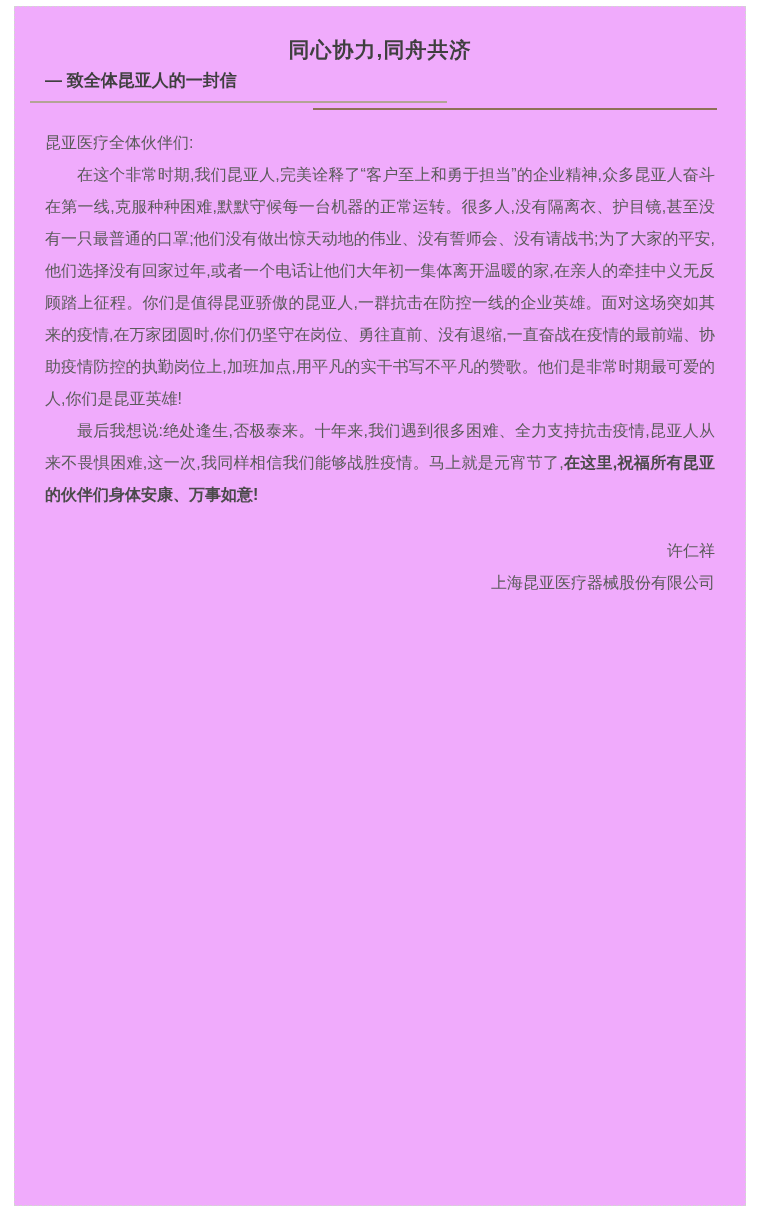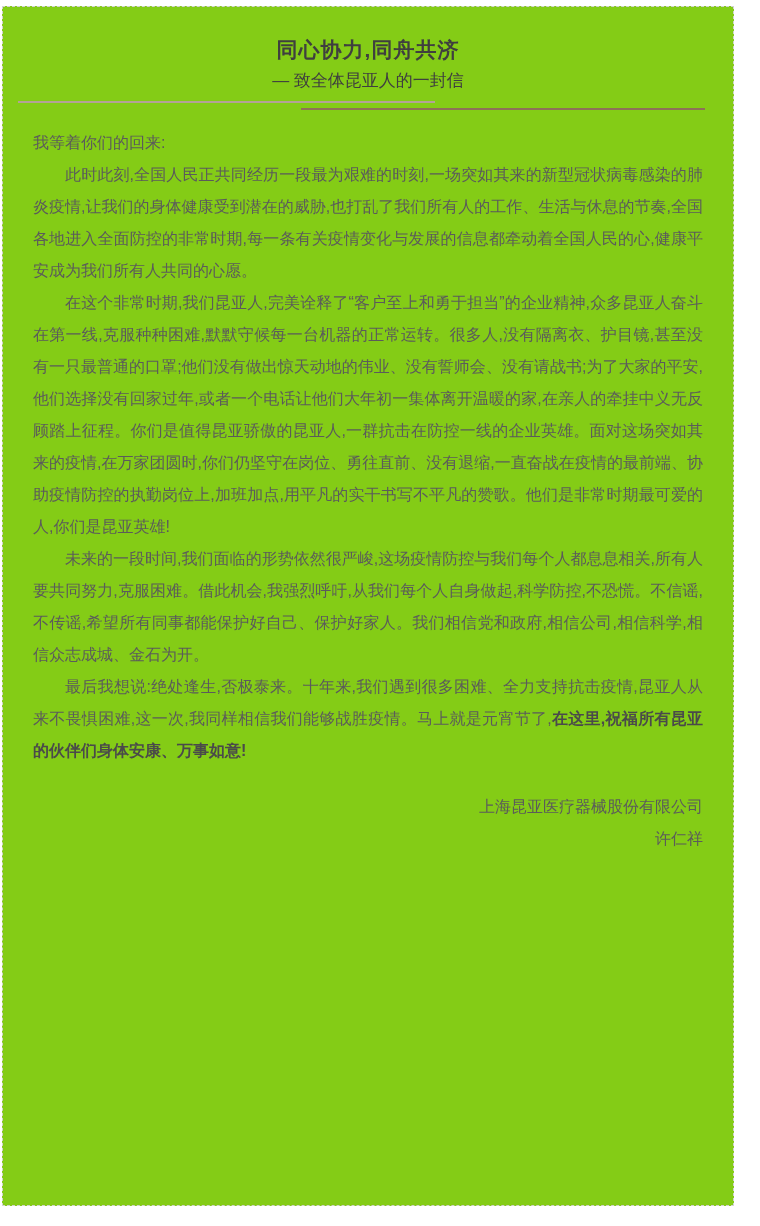--- a/index.html
+++ b/index.html
@@ -13,46 +13,46 @@
   }
   .page {
     position: relative;
     width: 760px;
     height: 1226px;
     background: #ffffff;
     overflow: hidden;
   }
   .letter-card {
     position: absolute;
-    left: 2px;
+    left: 14px;
     top: 6px;
     width: 732px;
     height: 1200px;
     border: 1px dashed #d3d3d3;
-    background: #84cc16;
+    background: #f0abfc;
   }
   .content {
     padding: 26px 30px 0 30px;
   }
   .letter-title {
     margin: 0;
     font-size: 21px;
     line-height: 34px;
     font-weight: bold;
     color: #3f3f3f;
     text-align: center;
     letter-spacing: 1px;
   }
   .letter-subtitle {
     margin: 0;
     font-size: 17px;
     line-height: 28px;
-    font-weight: normal;
+    font-weight: bold;
     color: #3f3f3f;
-    text-align: center;
+    text-align: left;
   }
   .divider {
     position: relative;
     height: 24px;
     margin: 0 -30px;
   }
   .divider .line-top {
     position: absolute;
     left: 15px;
     top: 6px;
@@ -105,33 +105,31 @@
 
       <h1 class="letter-title">同心协力,同舟共济</h1>
       <h2 class="letter-subtitle">— 致全体昆亚人的一封信</h2>
 
       <div class="divider">
         <div class="line-top"></div>
         <div class="line-bottom"></div>
       </div>
 
       <div class="letter-body">
-        <p class="greeting">我等着你们的回来:</p>
+        <p class="greeting">昆亚医疗全体伙伴们:</p>
 
-        <p><span>此时此刻,全国人民正共同经历一段最为艰难的时刻,一场突如其来的新型冠状病毒感染的肺炎疫情,让我们的身体健康受到潜在的威胁,也打乱了我们所有人的工作、生活与休息的节奏,全国各地进入全面防控的非常时期,每一条有关疫情变化与发展的信息都牵动着全国人民的心,健康平安成为我们所有人共同的心愿。</span></p>
 
         <p><span>在这个非常时期,我们昆亚人,完美诠释了“客户至上和勇于担当”的企业精神,众多昆亚人奋斗在第一线,克服种种困难,默默守候每一台机器的正常运转。很多人,没有隔离衣、护目镜,甚至没有一只最普通的口罩;他们没有做出惊天动地的伟业、没有誓师会、没有请战书;为了大家的平安,他们选择没有回家过年,或者一个电话让他们大年初一集体离开温暖的家,在亲人的牵挂中义无反顾踏上征程。你们是值得昆亚骄傲的昆亚人,一群抗击在防控一线的企业英雄。面对这场突如其来的疫情,在万家团圆时,你们仍坚守在岗位、勇往直前、没有退缩,一直奋战在疫情的最前端、协助疫情防控的执勤岗位上,加班加点,用平凡的实干书写不平凡的赞歌。他们是非常时期最可爱的人,你们是昆亚英雄!</span></p>
 
 
 
-        <p><span>未来的一段时间,我们面临的形势依然很严峻,这场疫情防控与我们每个人都息息相关,所有人要共同努力,克服困难。借此机会,我强烈呼吁,从我们每个人自身做起,科学防控,不恐慌。不信谣,不传谣,希望所有同事都能保护好自己、保护好家人。我们相信党和政府,相信公司,相信科学,相信众志成城、金石为开。</span></p>
 
         <p><span>最后我想说:绝处逢生,否极泰来。十年来,我们遇到很多困难、全力支持抗击疫情,昆亚人从来不畏惧困难,这一次,我同样相信我们能够战胜疫情。马上就是元宵节了,</span><b>在这里,祝福所有昆亚的伙伴们身体安康、万事如意!</b></p>
       </div>
 
       <div class="signature">
+        <div>许仁祥</div>
         <div>上海昆亚医疗器械股份有限公司</div>
-        <div>许仁祥</div>
       </div>
 
     </div>
   </div>
 </div>
 
 </body></html>

